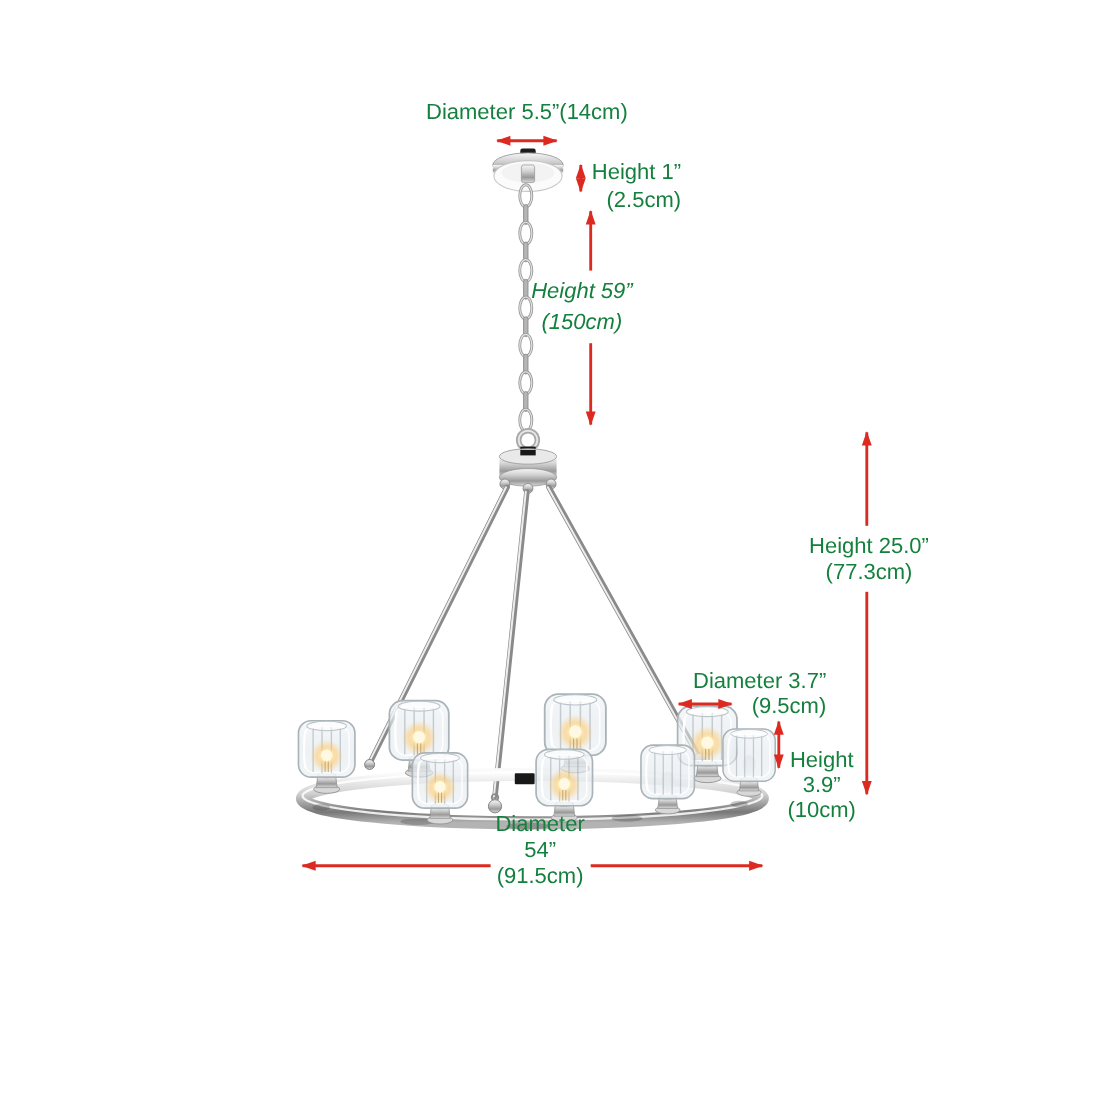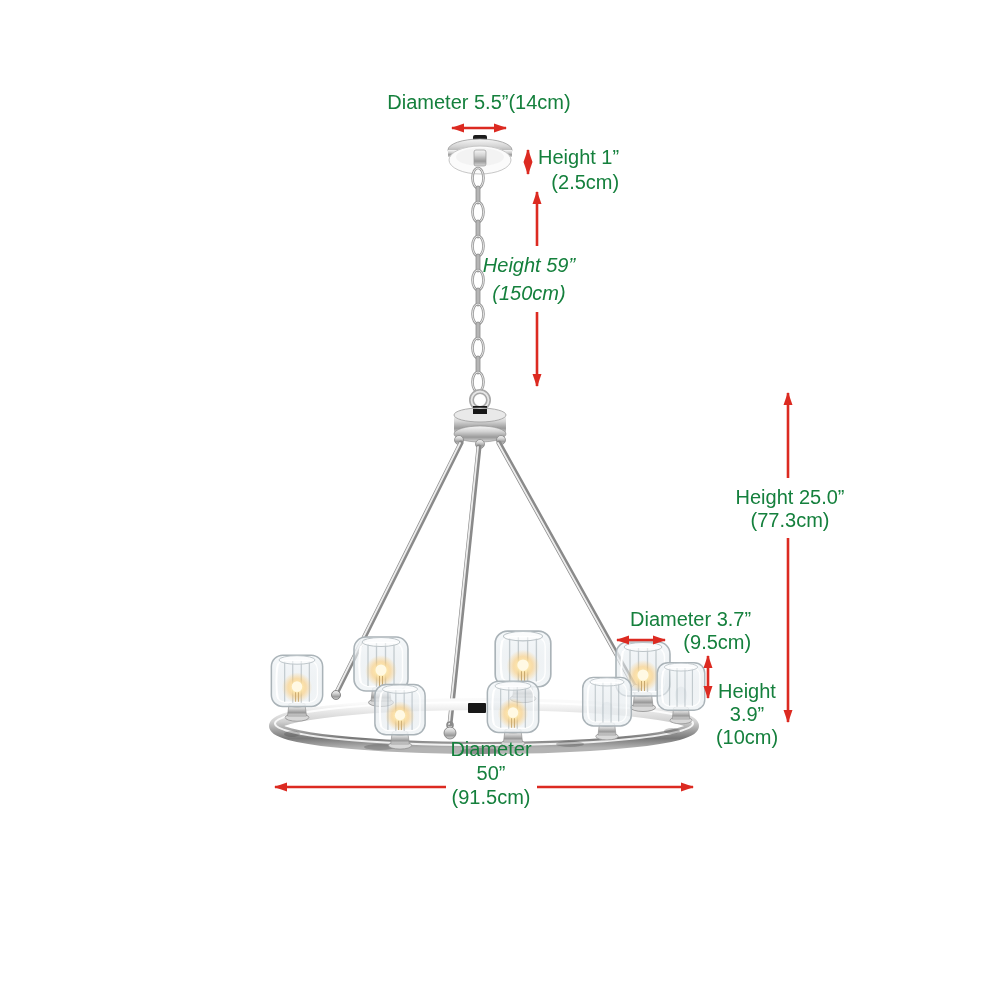--- a/index.html
+++ b/index.html
@@ -220,15 +220,15 @@
 </div>
 
 <div class="dim center" style="left:747px;top:643px;margin-top:37px;">
   <div>Height</div>
   <div>3.9”</div>
   <div>(10cm)</div>
 </div>
 
 <div class="dim center lh24" style="left:491px;top:737px;">
   <div>Diameter</div>
-  <div>50”</div>
+  <div>54”</div>
   <div>(91.5cm)</div>
 </div>
 
 </body></html>

